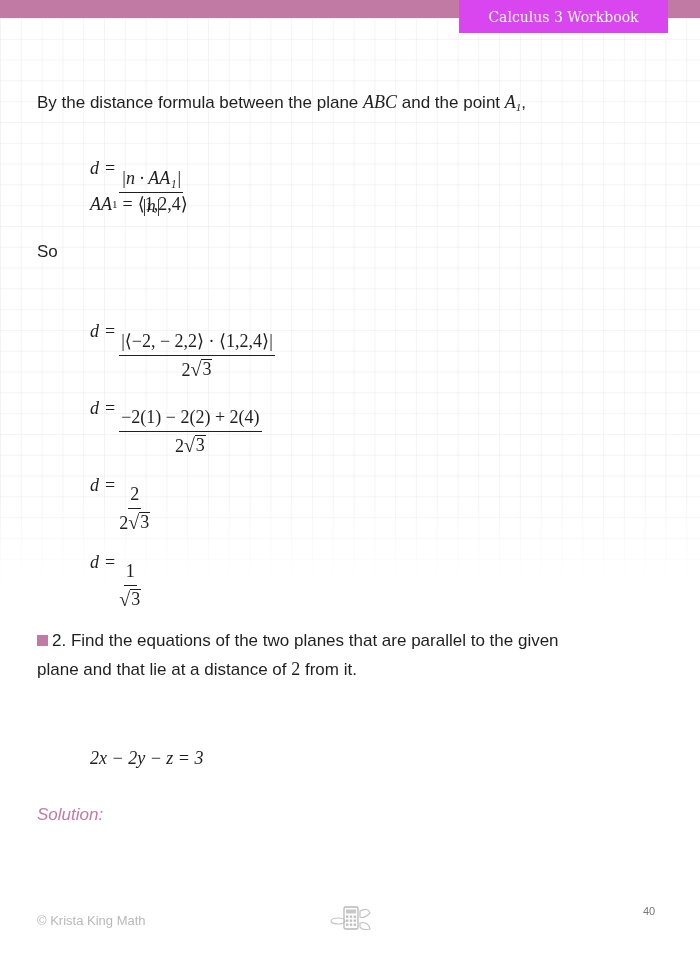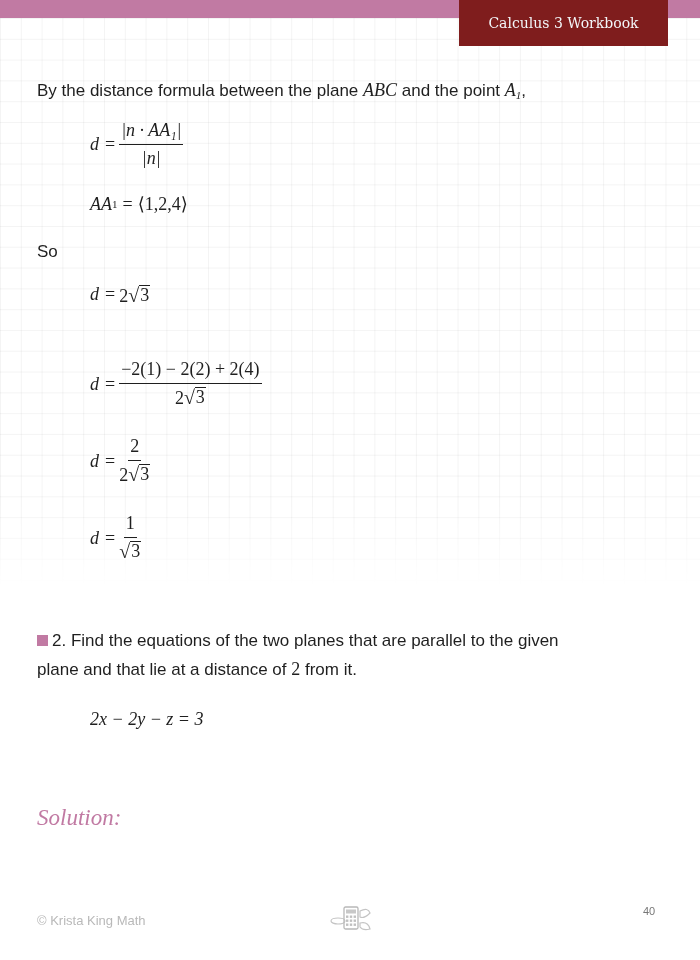--- a/index.html
+++ b/index.html
@@ -13,59 +13,59 @@
       position: absolute; left: 0; top: 18px; width: 700px; height: 570px;
       background-image:
         linear-gradient(to right, rgba(0,0,0,0.045) 1px, transparent 1px),
         linear-gradient(to bottom, rgba(0,0,0,0.045) 1px, transparent 1px);
       background-size: 20.8px 20.8px;
       -webkit-mask-image: linear-gradient(to bottom, #000 85%, transparent 100%);
       mask-image: linear-gradient(to bottom, #000 85%, transparent 100%);
     }
     .topbar { position: absolute; left: 0; top: 0; width: 700px; height: 18px; background: #c17aa3; }
     .book-tab {
-      position: absolute; left: 459px; top: 0; width: 209px; height: 46px;
-      background: #7f1d1d; color: #f3f6f9;
+      position: absolute; left: 459px; top: 0; width: 209px; height: 33px;
+      background: #d946ef; color: #f3f6f9;
       font-family: "DejaVu Serif", serif; font-size: 14px;
       display: flex; align-items: center; justify-content: center;
     }
     .prose { position: absolute; left: 37px; font-size: 17px; line-height: 28px; color: #1f1f1f; }
     .m { font-family: "Liberation Serif", serif; font-style: italic; font-size: 18px; }
     .mr { font-family: "Liberation Serif", serif; font-size: 18px; }
     sub { font-size: 11px; vertical-align: -3px; }
     .eq {
       position: absolute; left: 90px;
       font-family: "Liberation Serif", serif; font-size: 18px; color: #1f1f1f;
       display: flex; align-items: center;
     }
     .eq .lhs { font-style: italic; margin-right: 6px; }
     .eq .eqs { margin-right: 4px; }
-    .frac { display: inline-flex; flex-direction: column; align-items: center; }
+    .frac { display: inline-flex; flex-direction: column; align-items: center; margin-top: 48px; }
     .frac .num { padding: 0 2px 3px; border-bottom: 1.2px solid #1f1f1f; white-space: nowrap; }
     .frac .den { padding-top: 3px; white-space: nowrap; }
     .sqrt { display: inline-flex; align-items: flex-end; }
     .sqrt .rad { font-size: 20px; line-height: 18px; }
     .sqrt .under { border-top: 1.2px solid #1f1f1f; padding: 0 1px; line-height: 18px; }
     .it { font-style: italic; }
     .bullet-sq { display: inline-block; width: 11px; height: 11px; background: #c17aa3; margin-right: 4px; vertical-align: 0px; }
-    .solution { position: absolute; left: 37px; top: 805px; font-size: 23px; font-style: italic; color: #c17aa3; font-family: Liberation Serif, serif; }
+    .solution { position: absolute; left: 37px; top: 805px; font-size: 17px; font-style: italic; color: #c17aa3; }
     .copyright { position: absolute; left: 37px; top: 913px; font-size: 13px; color: #b9b9b9; }
     .logo { position: absolute; left: 330px; top: 903px; width: 42px; height: 30px; }
     .pagenum { position: absolute; left: 643px; top: 905px; font-size: 11px; color: #777; }
   </style>
 </head>
 <body>
 
 <div class="grid"></div>
 <div class="topbar"></div>
 <div class="book-tab">
   <span>Calculus 3 Workbook</span>
 </div>
 
-<div class="prose" style="top:76px;">
+<div class="prose" style="top:88px;">
   <span>By the distance formula between the plane </span><span class="m">ABC</span><span> and the point </span><span class="m"><span>A</span><sub>1</sub></span><span>,</span>
 </div>
 
 <div class="eq" style="top:120px;">
   <span class="lhs">d</span>
     <span class="eqs">=</span>
   <span class="frac">
     <span class="num it">|n · AA₁|</span>
     <span class="den it">|n|</span>
   </span>
@@ -77,20 +77,21 @@
   <span style="margin:0 5px;">=</span>
   <span>⟨1,2,4⟩</span>
 </div>
 
 <div class="prose" style="top:238px;text-align:center;">So</div>
 
 <div class="eq" style="top:282px;">
   <span class="lhs">d</span>
     <span class="eqs">=</span>
   <span class="frac">
+    <span class="num">|⟨−2, − 2,2⟩ · ⟨1,2,4⟩|</span>
     <span class="den"><span>2</span><span class="sqrt">
           <span class="rad">√</span>
           <span class="under">3</span>
         </span></span>
   </span>
 </div>
 
 <div class="eq" style="top:359px;">
   <span class="lhs">d</span>
     <span class="eqs">=</span>
@@ -125,21 +126,21 @@
           <span class="under">3</span>
         </span></span>
   </span>
 </div>
 
 <div class="prose" style="top:627px;">
   <span class="bullet-sq"></span><span>2.</span><span> Find the equations of the two planes that are parallel to the given</span><br>
   <span>plane and that lie at a distance of </span><span class="mr">2</span><span> from it.</span>
 </div>
 
-<div class="eq" style="top:709px;">
+<div class="eq" style="top:748px;">
   <span class="it">2x − 2y − z = 3</span>
 </div>
 
 <div class="solution">Solution:</div>
 
 <div class="copyright">© Krista King Math</div>
 <div class="logo">
   <svg width="42" height="30" viewBox="0 0 42 30">
     <ellipse cx="8" cy="18" rx="7" ry="3" fill="none" stroke="#c4c4c4" stroke-width="1.2"></ellipse>
     <path d="M30 8 Q38 4 40 10 Q34 16 30 14 Z" fill="none" stroke="#c4c4c4" stroke-width="1.2"></path>

